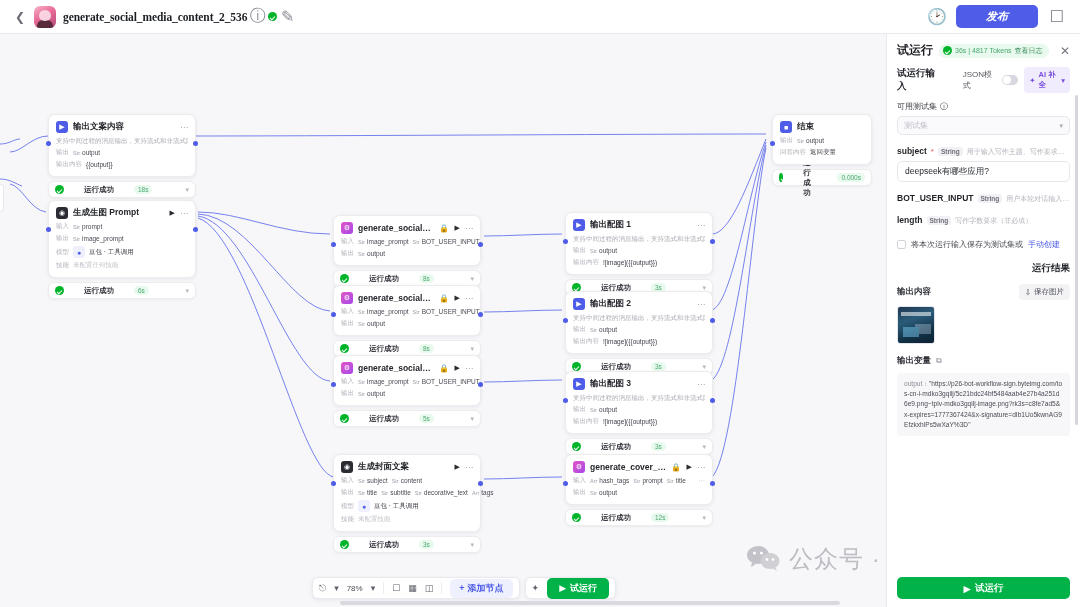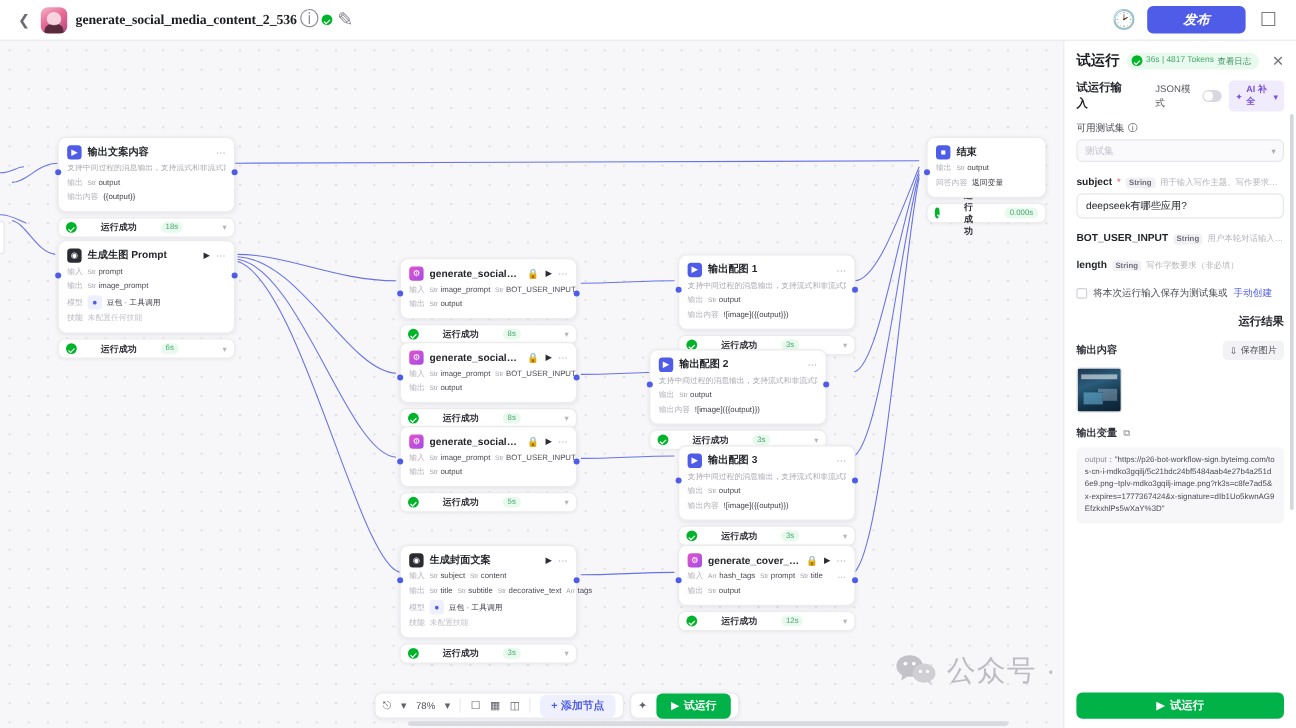--- a/index.html
+++ b/index.html
@@ -487,21 +487,21 @@
       </div>
     </div>
     <div class="status-bar">
       <span class="dot-green"></span>
       <span class="status-ok">运行成功</span>
       <span class="time-pill">3s</span>
       <span class="chev">▾</span>
     </div>
   </div>
 
-  <div class="node" style="left:541px; top:257px;">
+  <div class="node" style="left:565px; top:257px;">
     <div class="node-card">
       <span class="port l"></span>
       <span class="port r"></span>
       <div class="node-head">
         <span class="node-ico ico-blue">▶</span>
         <span class="node-title">输出配图 2</span>
         <span class="head-act">⋯</span>
       </div>
       <div class="node-desc">支持中间过程的消息输出，支持流式和非流式两种方式</div>
       <div class="row">

